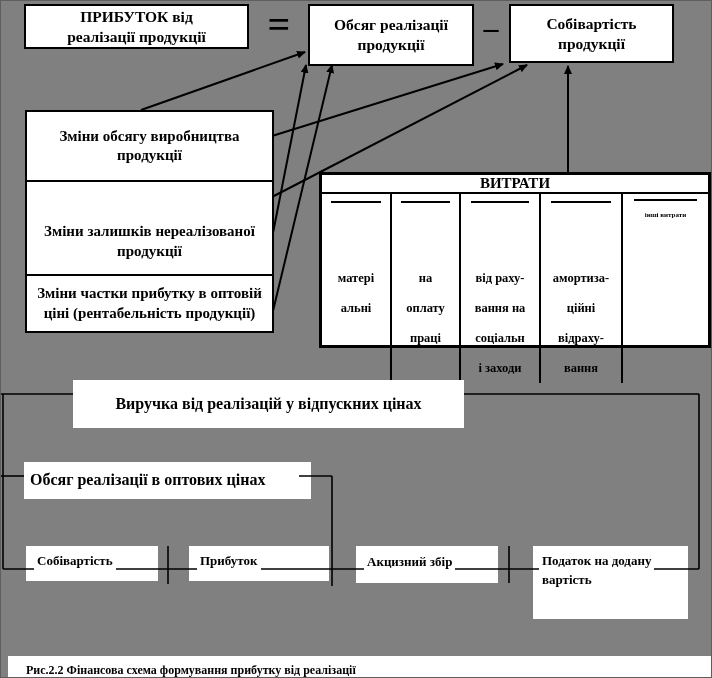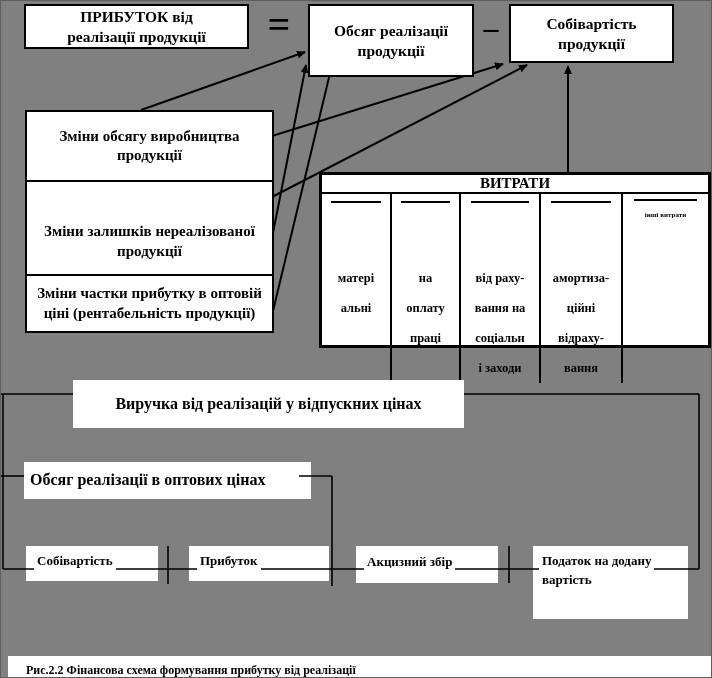--- a/index.html
+++ b/index.html
@@ -105,21 +105,21 @@
     <line x1="567" y1="171" x2="567" y2="65" stroke="#000" stroke-width="2" marker-end="url(#ah)"></line>
   </svg>
 
   <div class="box bordered" style="left:23px;top:3px;width:225px;height:45px;font-size:15.5px;">
     <span>ПРИБУТОК від
 реалізації продукції</span>
   </div>
 
   <div class="op" style="left:250px;top:4px;width:56px;font-size:40px;">=</div>
 
-  <div class="box bordered" style="left:307px;top:3px;width:166px;height:73px;font-size:15.5px;">
+  <div class="box bordered" style="left:307px;top:3px;width:166px;height:62px;font-size:15.5px;">
     <span>Обсяг реалізації
 продукції</span>
   </div>
 
   <div class="op" style="left:476px;top:12px;width:28px;font-size:30px;">–</div>
 
   <div class="box bordered" style="left:508px;top:3px;width:165px;height:59px;font-size:15.5px;">
     <span>Собівартість
 продукції</span>
   </div>

